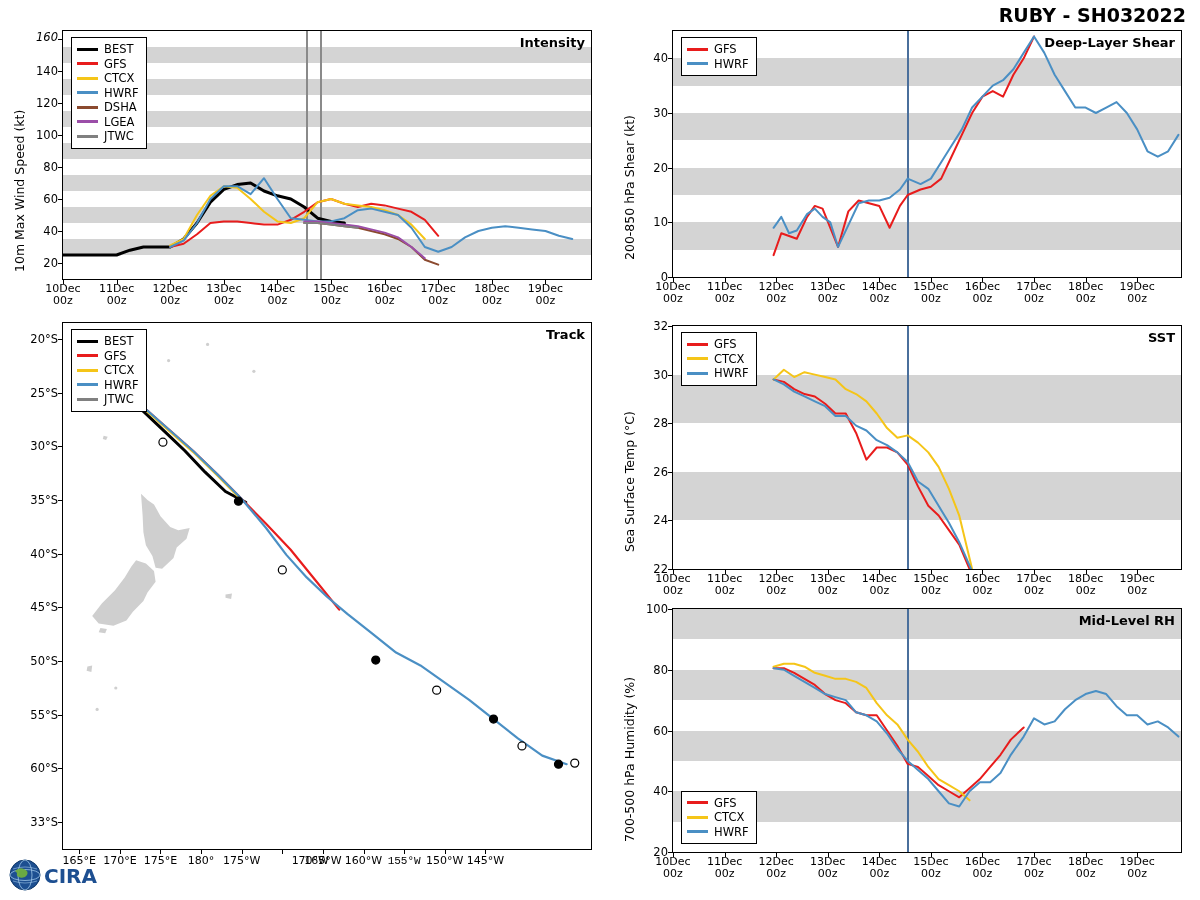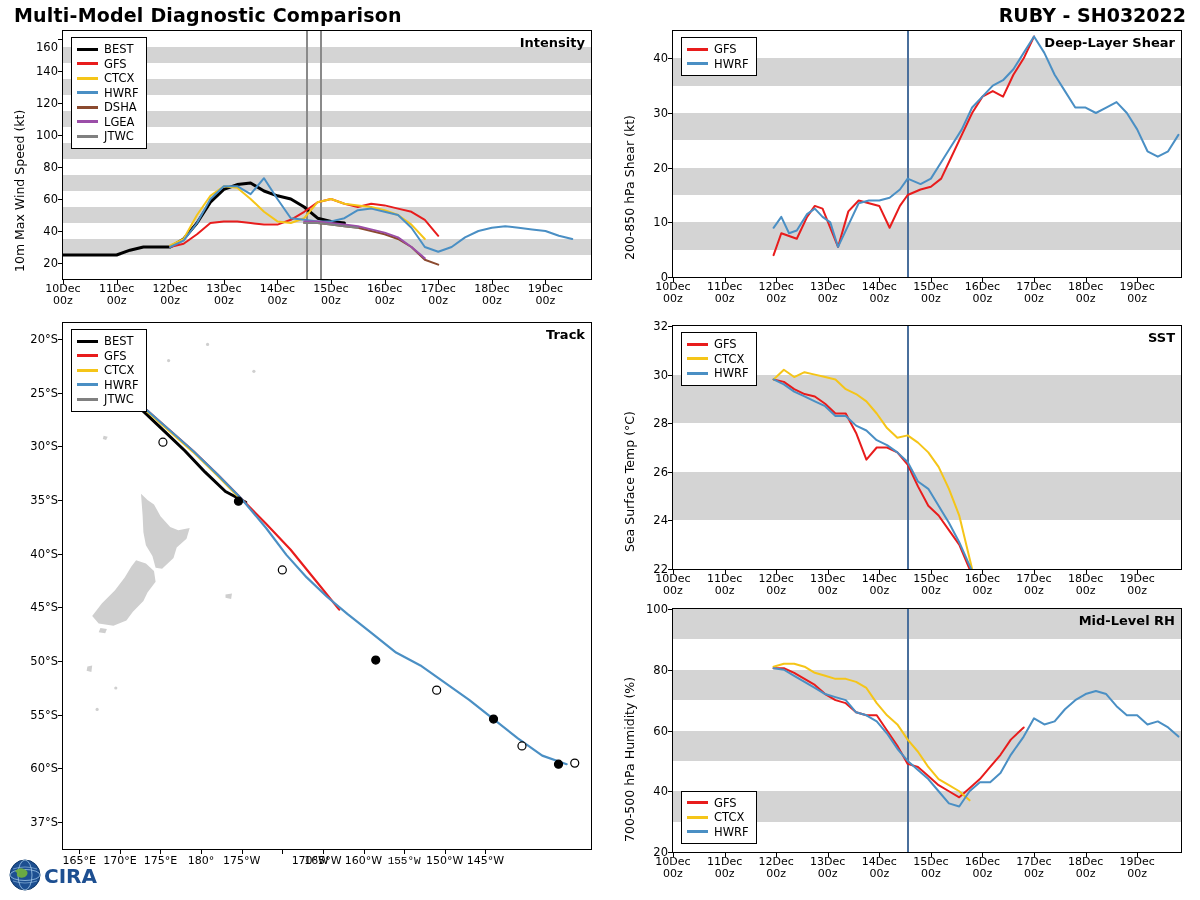--- a/index.html
+++ b/index.html
@@ -33,21 +33,20 @@
   svg{display:block;}
 
   
   #cira{position:absolute;left:8px;bottom:6px;width:112px;height:38px;}
 </style>
 </head>
 <body>
 
 <div class="page">
 
-  <div id="main-title">Multi-Model Diagnostic Comparison</div>
   <div id="storm-id">RUBY - SH032022</div>
 
   <div class="panel" id="p-intensity" style="left:62px;top:30px;width:530px;height:250px;">
     <div class="plotarea" id="pa-intensity">
         <div class="band" style="top: 208px; height: 16px; background: rgb(212, 212, 212);"></div>
         <div class="band" style="top: 176px; height: 16px; background: rgb(212, 212, 212);"></div>
         <div class="band" style="top: 144px; height: 16px; background: rgb(212, 212, 212);"></div>
         <div class="band" style="top: 112px; height: 16px; background: rgb(212, 212, 212);"></div>
         <div class="band" style="top: 80px; height: 16px; background: rgb(212, 212, 212);"></div>
         <div class="band" style="top: 48px; height: 16px; background: rgb(212, 212, 212);"></div>
@@ -102,21 +101,21 @@
       <div class="ytick" style="top: 168px;">60</div>
       <div class="ytickmark" style="top: 168px;"></div>
       <div class="ytick" style="top: 136px;">80</div>
       <div class="ytickmark" style="top: 136px;"></div>
       <div class="ytick" style="top: 104px;">100</div>
       <div class="ytickmark" style="top: 104px;"></div>
       <div class="ytick" style="top: 72px;">120</div>
       <div class="ytickmark" style="top: 72px;"></div>
       <div class="ytick" style="top: 40px;">140</div>
       <div class="ytickmark" style="top: 40px;"></div>
-      <div class="ytick" style="top: 16px;">160</div>
+      <div class="ytick" style="top: 6px; font-style: italic;">160</div>
       <div class="ytickmark" style="top: 8px;"></div>
       <div class="xtick" style="left: 0px;">10Dec<br>00z</div>
       <div class="xtickmark" style="left: 0px;"></div>
       <div class="xtick" style="left: 53.6041px;">11Dec<br>00z</div>
       <div class="xtickmark" style="left: 53.6041px;"></div>
       <div class="xtick" style="left: 107.208px;">12Dec<br>00z</div>
       <div class="xtickmark" style="left: 107.208px;"></div>
       <div class="xtick" style="left: 160.812px;">13Dec<br>00z</div>
       <div class="xtickmark" style="left: 160.812px;"></div>
       <div class="xtick" style="left: 214.416px;">14Dec<br>00z</div>
@@ -201,21 +200,21 @@
       <div class="ytick" style="top: 230.796px;">40°S</div>
       <div class="ytickmark" style="top: 230.796px;"></div>
       <div class="ytick" style="top: 284.469px;">45°S</div>
       <div class="ytickmark" style="top: 284.469px;"></div>
       <div class="ytick" style="top: 338.143px;">50°S</div>
       <div class="ytickmark" style="top: 338.143px;"></div>
       <div class="ytick" style="top: 391.816px;">55°S</div>
       <div class="ytickmark" style="top: 391.816px;"></div>
       <div class="ytick" style="top: 445.49px;">60°S</div>
       <div class="ytickmark" style="top: 445.49px;"></div>
-      <div class="ytick" style="top: 499.163px;">37°S</div>
+      <div class="ytick" style="top: 499.163px;">33°S</div>
       <div class="ytickmark" style="top: 499.163px;"></div>
       <div class="xtick" style="left: 16.2462px; top: calc(100% + 6px);">165°E</div>
       <div class="xtickmark" style="left: 16.2462px;"></div>
       <div class="xtick" style="left: 56.8615px; top: calc(100% + 6px);">170°E</div>
       <div class="xtickmark" style="left: 56.8615px;"></div>
       <div class="xtick" style="left: 97.4769px; top: calc(100% + 6px);">175°E</div>
       <div class="xtickmark" style="left: 97.4769px;"></div>
       <div class="xtick" style="left: 138.092px; top: calc(100% + 6px);">180°</div>
       <div class="xtickmark" style="left: 138.092px;"></div>
       <div class="xtick" style="left: 178.708px; top: calc(100% + 6px);">175°W</div>

